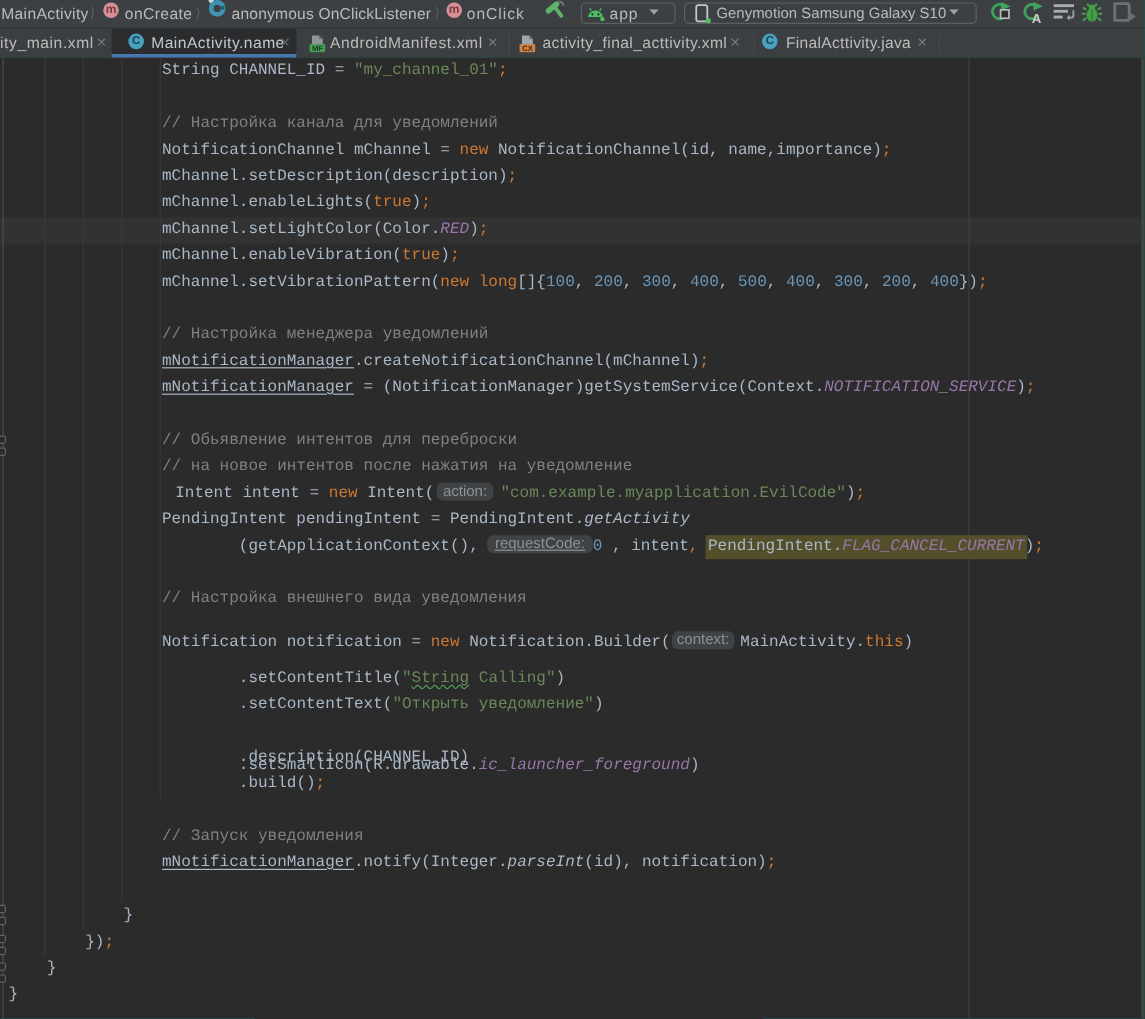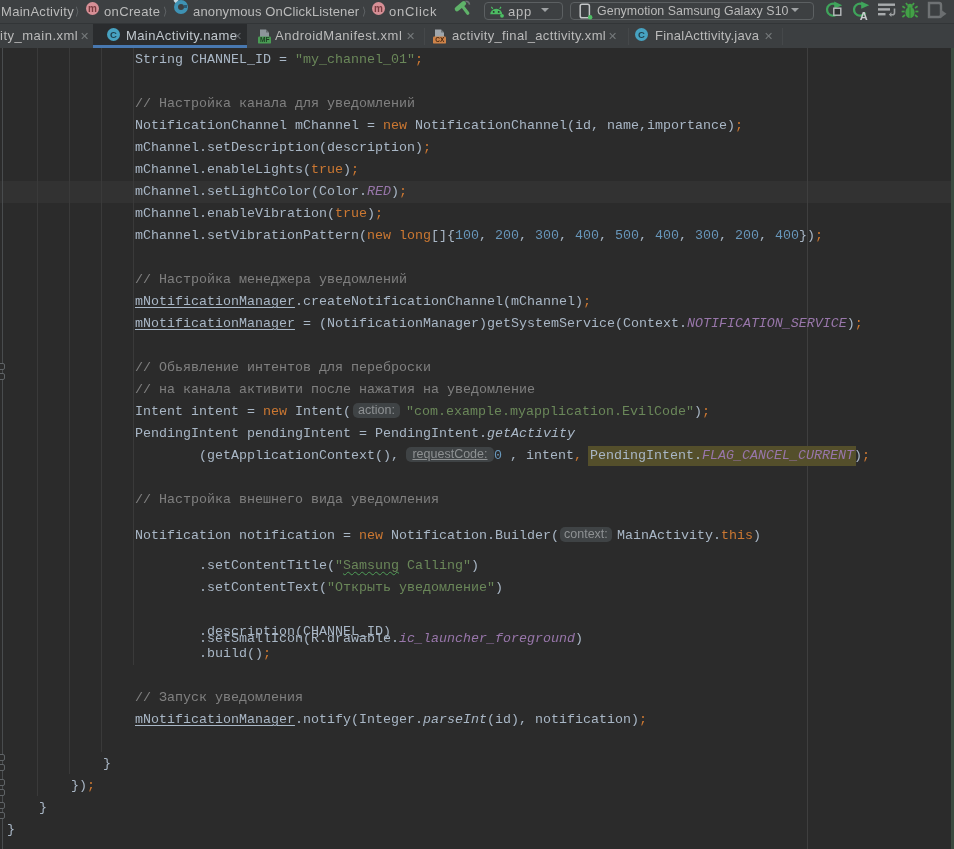--- a/index.html
+++ b/index.html
@@ -191,27 +191,27 @@
   <div class="ln" style="left:135px;top:67px;">NotificationChannel mChannel = <span class="k">new</span> NotificationChannel(id, name,importance)<span class="k">;</span></div>
   <div class="ln" style="left:135px;top:89px;">mChannel.setDescription(description)<span class="k">;</span></div>
   <div class="ln" style="left:135px;top:111px;">mChannel.enableLights(<span class="k">true</span>)<span class="k">;</span></div>
   <div class="ln" style="left:135px;top:133px;">mChannel.setLightColor(Color.<span class="st">RED</span>)<span class="k">;</span></div>
   <div class="ln" style="left:135px;top:155px;">mChannel.enableVibration(<span class="k">true</span>)<span class="k">;</span></div>
   <div class="ln" style="left:135px;top:177px;">mChannel.setVibrationPattern(<span class="k">new long</span>[]{<span class="nm">100</span>, <span class="nm">200</span>, <span class="nm">300</span>, <span class="nm">400</span>, <span class="nm">500</span>, <span class="nm">400</span>, <span class="nm">300</span>, <span class="nm">200</span>, <span class="nm">400</span>})<span class="k">;</span></div>
   <div class="ln cm" style="left:135px;top:221px;">// Настройка менеджера уведомлений</div>
   <div class="ln" style="left:135px;top:243px;"><span class="u">mNotificationManager</span>.createNotificationChannel(mChannel)<span class="k">;</span></div>
   <div class="ln" style="left:135px;top:265px;"><span class="u">mNotificationManager</span> = (NotificationManager)getSystemService(Context.<span class="st">NOTIFICATION_SERVICE</span>)<span class="k">;</span></div>
   <div class="ln cm" style="left:135px;top:309px;">// Обьявление интентов для переброски</div>
-  <div class="ln cm" style="left:135px;top:331px;">// на канала активити после нажатия на уведомление</div>
-  <div class="ln" style="left:135px;top:353px;">Intent intent = <span class="k">new</span> Intent(<span class="chip" style="width:47px;margin-left:2px;margin-right:6px;">action:</span><span class="s">"com.example.myapplication.EvilCode"</span>)<span class="k">;</span></div>
+  <div class="ln cm" style="left:135px;top:331px;">// на новое интентов после нажатия на уведомление</div>
+  <div class="ln" style="left:146px;top:353px;">Intent intent = <span class="k">new</span> Intent(<span class="chip" style="width:47px;margin-left:2px;margin-right:6px;">action:</span><span class="s">"com.example.myapplication.EvilCode"</span>)<span class="k">;</span></div>
   <div class="ln" style="left:135px;top:375px;text-align:right;">PendingIntent pendingIntent = PendingIntent.<span class="it">getActivity</span></div>
   <div class="ln" style="left:199px;top:397px;">(getApplicationContext(),<span class="chip" style="width:88px;margin-left:7px;text-decoration:underline;">requestCode:</span><span class="nm">0</span> , intent<span class="k">,</span> <span class="hl">PendingIntent.<span class="st">FLAG_CANCEL_CURRENT</span></span>)<span class="k">;</span></div>
   <div class="ln cm" style="left:135px;top:441px;">// Настройка внешнего вида уведомления</div>
   <div class="ln" style="left:135px;top:477px;">Notification notification = <span class="k">new</span> Notification.Builder(<span class="chip" style="width:52px;margin-left:1px;margin-right:-3px;">context:</span> MainActivity.<span class="k">this</span>)</div>
-  <div class="ln" style="left:199px;top:507px;">.setContentTitle(<span class="s">"<span class="wv">Samsung</span> Calling"</span>)</div>
+  <div class="ln" style="left:199px;top:507px;">.setContentTitle(<span class="s">"<span class="wv">String</span> Calling"</span>)</div>
   <div class="ln" style="left:199px;top:529px;">.setContentText(<span class="s">"Открыть уведомление"</span>)</div>
   <div class="ln" style="left:199px;top:580px;">.setSmallIcon(R.drawable.<span class="st">ic_launcher_foreground</span>)</div>
   <div class="ln" style="left:199px;top:573px;">.description(CHANNEL_ID)</div>
   <div class="ln" style="left:199px;top:595px;">.build()<span class="k">;</span></div>
   <div class="ln cm" style="left:135px;top:639px;">// Запуск уведомления</div>
   <div class="ln" style="left:135px;top:661px;"><span class="u">mNotificationManager</span>.notify(Integer.<span class="it">parseInt</span>(id), notification)<span class="k">;</span></div>
   <div class="ln" style="left:103px;top:705px;">}</div>
   <div class="ln" style="left:71px;top:727px;">})<span class="k">;</span></div>
   <div class="ln" style="left:39px;top:749px;">}</div>
   <div class="ln" style="left:7px;top:771px;">}</div>

